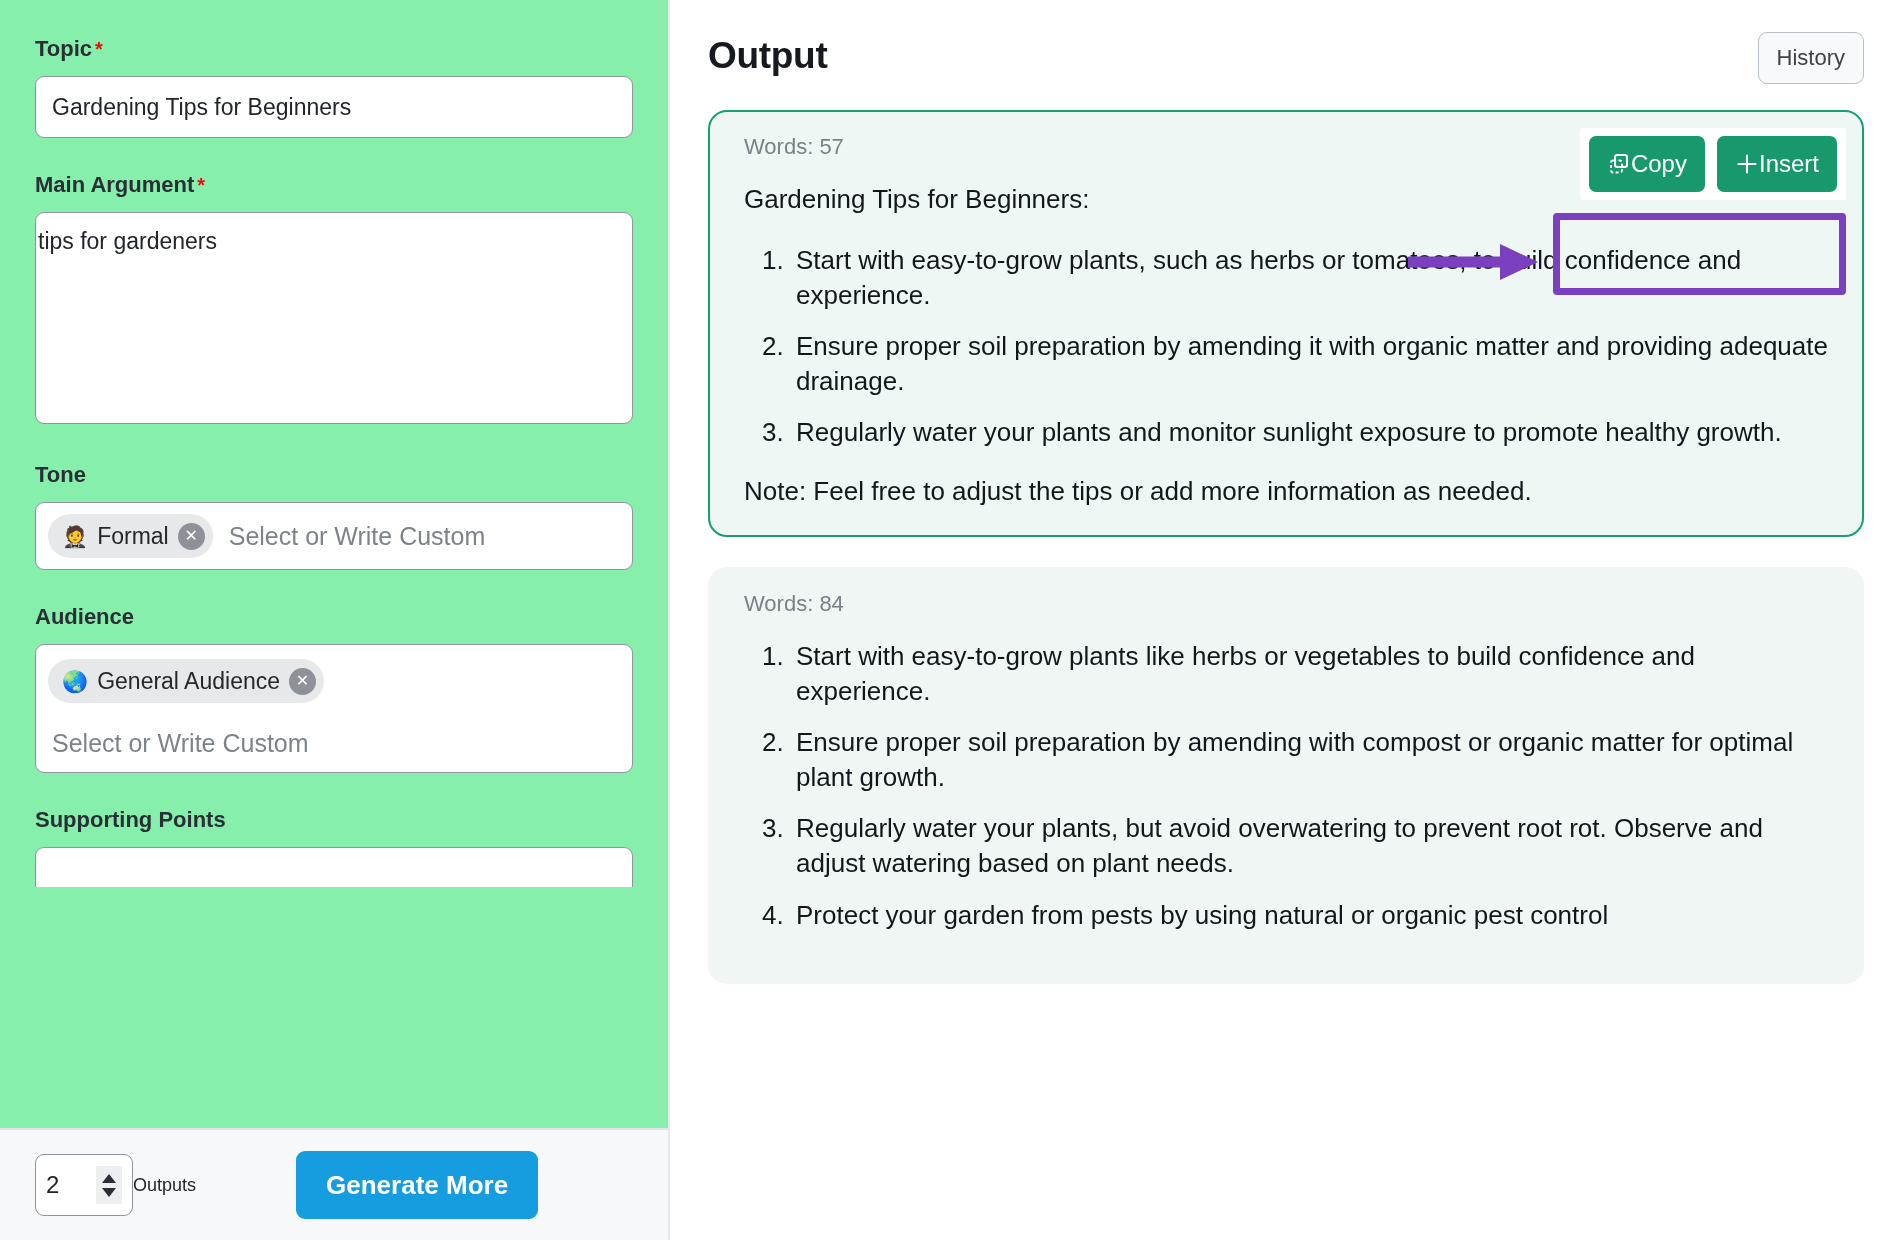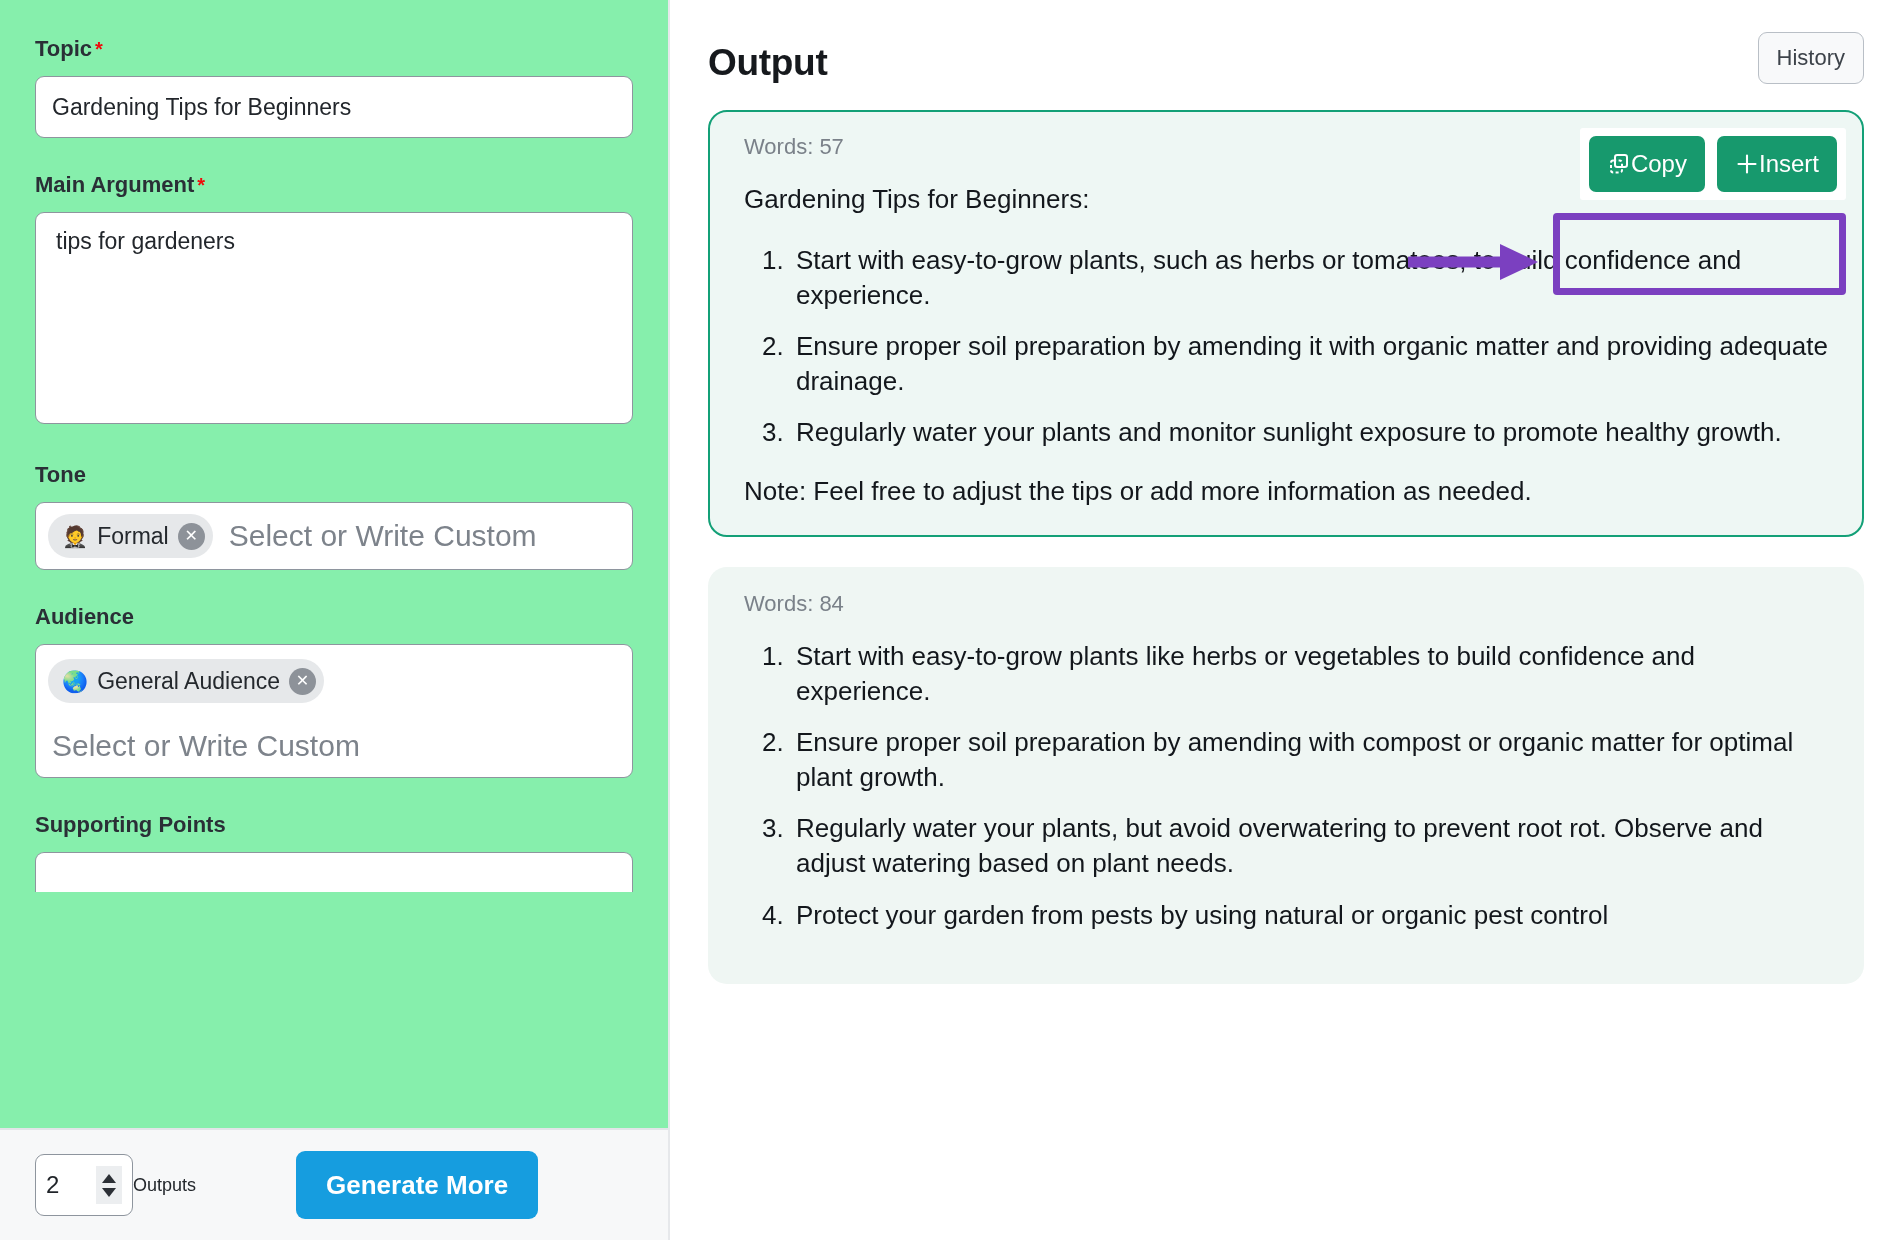--- a/index.html
+++ b/index.html
@@ -129,21 +129,21 @@
   .text-input::placeholder { color: #8a9099; }
 
   .textarea-input {
     width: 100%;
     height: 212px;
     border: 1.6px solid #8e959e;
     border-radius: 9px;
     background: #ffffff;
     font-size: 23px;
     color: #22262b;
-    padding: 14px 20px;
+    padding: 14px 2px;
     resize: none;
     font-family: "Liberation Sans", sans-serif;
     line-height: 1.3;
     outline: none;
   }
 
   .chip-box {
     width: 100%;
     min-height: 68px;
     border: 1.6px solid #8e959e;
@@ -190,21 +190,21 @@
     display: inline-flex;
     align-items: center;
     justify-content: center;
     font-size: 16px;
     line-height: 1;
     cursor: pointer;
     flex: 0 0 auto;
     font-family: "Liberation Sans", sans-serif;
   }
   .chip-placeholder {
-    font-size: 30px;
+    font-size: 25px;
     color: #7d838b;
     padding-left: 6px;
   }
   .chip-box.stacked .chip-placeholder {
     padding-left: 4px;
     margin-top: 26px;
   }
 
   .supporting-peek {
     width: 100%;
@@ -287,21 +287,21 @@
   .right-panel {
     flex: 1 1 auto;
     background: #ffffff;
     padding: 28px 38px 0 38px;
     min-width: 0;
     overflow: hidden;
     position: relative;
   }
   .output-head {
     display: flex;
-    align-items: flex-end;
+    align-items: center;
     justify-content: space-between;
     margin-bottom: 26px;
   }
   .output-title {
     font-size: 37px;
     font-weight: bold;
     color: #16191d;
     letter-spacing: -0.3px;
   }
   .history-btn {

